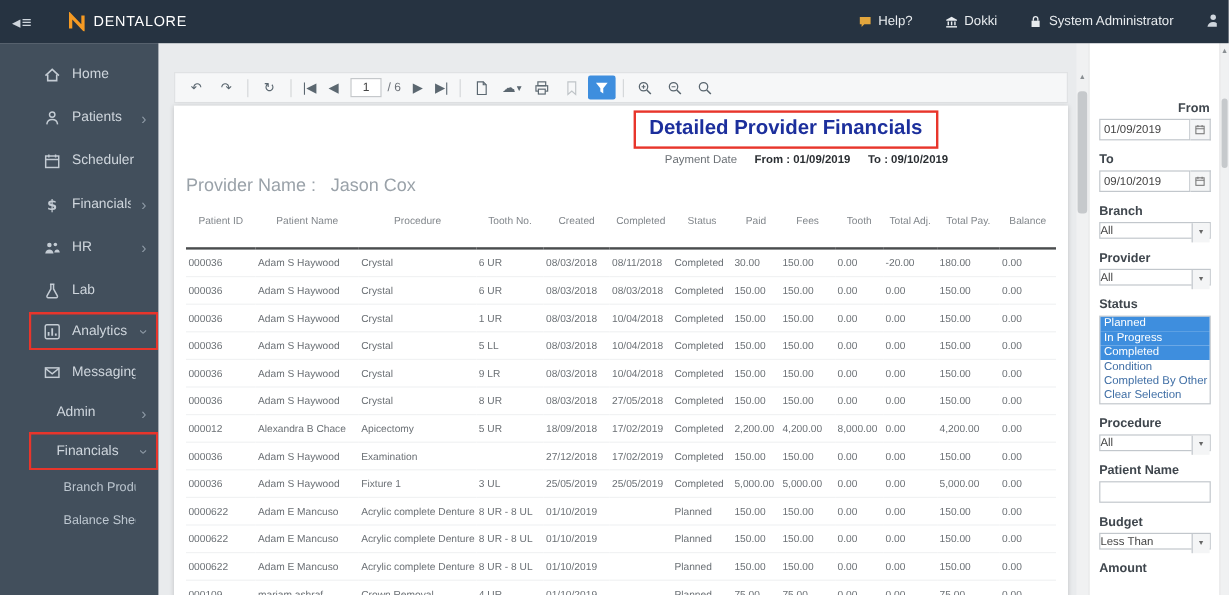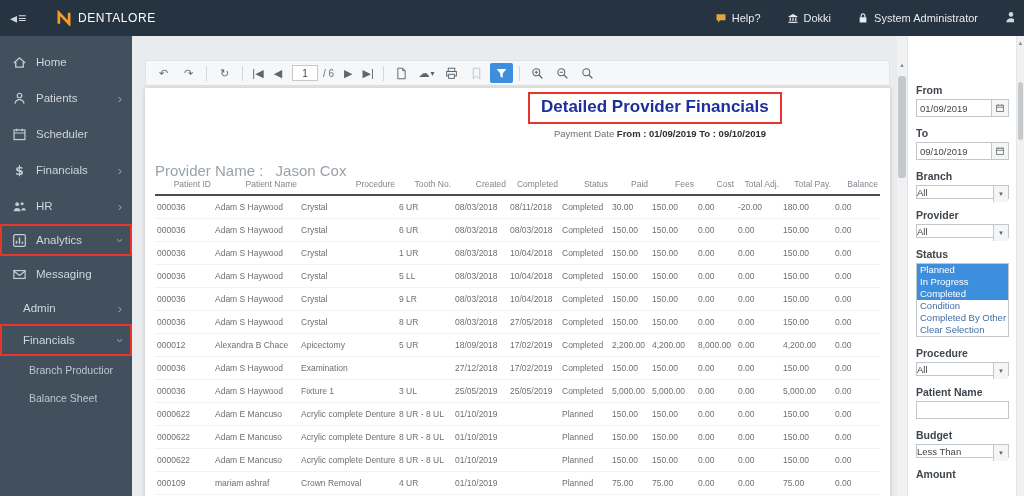--- a/index.html
+++ b/index.html
@@ -15,21 +15,21 @@
   .brand-name { font-size:12px; font-weight:normal; letter-spacing:.6px; color:#fff; }
   .tb-right { margin-left:auto; display:flex; align-items:center; gap:26px; font-size:11px; color:#e8ecef; }
   .tb-item { display:flex; align-items:flex-start; gap:5px; cursor:pointer; white-space:nowrap; }
   .tb-item svg { width:12px; height:12px; }
   .chat-ic { color:#e2a63d; }
   .tb-edge { width:10px; overflow:hidden; }
   .tb-edge svg { width:14px; height:14px; color:#cfd6dd; }
 
   
   .sidebar { position:absolute; left:0; top:36px; width:132px; height:460px; background:#424f5c; overflow:hidden; z-index:10; }
-  .sb-items { padding-top:8px; }
+  .sb-items { padding-top:8px;margin-left:24px; }
   .sb-item { display:flex; align-items:center; height:36px; padding:0 10px 0 12px; gap:9px;
              color:#cfd6dd; font-size:11.5px; cursor:pointer; }
   .sb-item.short { height:32px; }
   .sb-item.sub { height:28px; padding-left:18px; font-size:10.5px; color:#bdc7d0; }
   .sb-icon { width:15px; height:15px; display:inline-flex; flex:0 0 15px; color:#c4ccd4; }
   .sb-icon svg { width:15px; height:15px; }
   .sb-icon.empty { flex:0 0 2px; width:2px; }
   .sb-label { white-space:nowrap; overflow:hidden; }
   .sb-chev { margin-left:auto; color:#8d99a5; font-size:13px; line-height:1; display:inline-block; }
   .sb-chev.down { transform:rotate(90deg); }
@@ -50,45 +50,45 @@
   .page-input { width:26px; height:16px; border:1px solid #c5c8cb; font-size:10px; text-align:center; color:#444; margin:0 3px; }
   .page-count { font-size:10px; color:#6b7077; margin-right:3px; }
   .caret { font-size:8px; margin-left:1px; }
 
   
   .report-page { position:absolute; left:13px; top:52px; width:745px; height:468px; background:#fff;
                  box-shadow:0 0 4px rgba(0,0,0,.18); overflow:hidden; }
   .report-title { position:absolute; left:383px; top:4px; font-size:17px; font-weight:bold; color:#1c2f9c;
                   border:2px solid #e8352b; padding:3px 11px 5px; white-space:nowrap; }
   .payment-line { position:absolute; left:409px; top:40px; font-size:9.5px; color:#6a6f74; white-space:nowrap; }
-  .payment-line b { color:#2b2f33; }
-  .provider-line { position:absolute; left:10px; top:74px; font-size:15px; color:#9aa2a9; white-space:nowrap; }
+  .payment-line b { color:#2b2f33; margin-left:12px; }
+  .provider-line { position:absolute; left:10px; top:58px; font-size:15px; color:#9aa2a9; white-space:nowrap; }
   .provider-line .pv { margin-left:8px; }
 
   table.rep { position:absolute; left:10px; top:88px; width:725px; border-collapse:collapse; table-layout:fixed;
               font-size:8.5px; color:#6b7075; }
-  table.rep th { font-weight:normal; color:#82878c; text-align:right; padding:3px 2px 5px;
+  table.rep th { font-weight:normal; color:#82878c; text-align:center; padding:3px 2px 17px;
                  border-bottom:2px solid #4a4c4e; white-space:nowrap; overflow:hidden; }
   table.rep td { padding:6px 2px; border-bottom:1px solid #f1f2f3; white-space:nowrap; overflow:hidden; }
 
   
   .vscroll { position:absolute; top:36px; bottom:0; background:#f0f1f2; z-index:5; }
   .vscroll.main-sb { left:897px; width:10px; }
   .vscroll.panel-sb { left:1016px; width:8px; border-left:1px solid #e6e6e6; }
   .vscroll .arrow { position:absolute; top:26px; left:0; width:100%; text-align:center; font-size:6px; color:#8a8f93; }
   .panel-sb .arrow { top:4px; }
   .vscroll .thumb { position:absolute; left:1px; right:1px; background:#c6c9cc; border-radius:3px; }
   .main-sb .thumb { top:40px; height:102px; }
   .panel-sb .thumb { top:46px; height:58px; }
 
   
   .panel { position:absolute; left:907px; top:36px; width:109px; height:460px; background:#fff;
            border-left:1px solid #e3e4e5; padding:48px 8px 0; font-size:10.5px; z-index:6; }
   .f-label { font-weight:bold; color:#3f464d; font-size:10.5px; margin:10px 0 3px; }
-  .f-label.first { margin-top:0; }
+  .f-label.first { margin-top:0;text-align:right; }
   .f-row { display:flex; width:93px; }
   .f-input { flex:1; min-width:0; height:18px; border:1px solid #c2c7cc; font-size:9.5px; padding:0 3px; color:#444;
              font-family:"Liberation Sans",sans-serif; }
   .f-calbtn { width:17px; height:18px; border:1px solid #c2c7cc; border-left:none; background:#f4f5f6;
               display:flex; align-items:center; justify-content:center; color:#777; cursor:pointer; }
   .f-calbtn svg { width:10px; height:10px; }
   .f-select { width:93px; height:14px; border:1px solid #c2c7cc; display:flex; align-items:center;
               position:relative; padding-left:0; font-size:9.5px; color:#444; cursor:pointer; background:#fff; }
   .f-select .arr { position:absolute; right:0; top:0; width:15px; height:16px; background:#f4f5f6;
                    border-left:1px solid #c2c7cc; display:flex; align-items:center; justify-content:center;
@@ -188,20 +188,29 @@
     <span class="sb-icon">
           <svg viewBox="0 0 16 16">
             <circle cx="5.5" cy="5.5" r="2" fill="currentColor"></circle>
             <circle cx="10.8" cy="5" r="1.6" fill="currentColor"></circle>
             <path d="M1.8 13c.3-2.4 1.8-3.5 3.7-3.5S8.9 10.6 9.2 13z" fill="currentColor"></path>
             <path d="M9.8 12.2c.4-1.8 1.4-2.8 2.8-2.6 1.1.1 1.9 1 2.2 2.6z" fill="currentColor"></path>
           </svg>
         </span>
     <span class="sb-label">HR</span>
     <span class="sb-chev">›</span>
+  </div>
+      <div class="sb-item">
+    <span class="sb-icon">
+          <svg viewBox="0 0 16 16">
+            <path d="M6 2h4M6.8 2v4.2L3.4 12.4A1.1 1.1 0 0 0 4.4 14h7.2a1.1 1.1 0 0 0 1-1.6L9.2 6.2V2" fill="none" stroke="currentColor" stroke-width="1.3"></path>
+          </svg>
+        </span>
+    <span class="sb-label">Lab</span>
+    <span class="sb-chev"></span>
   </div>
       <div class="sb-item short annotated">
     <span class="sb-icon">
           <svg viewBox="0 0 16 16">
             <rect x="1.8" y="1.8" width="12.4" height="12.4" rx="1.5" fill="none" stroke="currentColor" stroke-width="1.3"></rect>
             <path d="M4.8 11.5V8.2M8 11.5V4.8M11.2 11.5V9.4" stroke="currentColor" stroke-width="1.6" fill="none"></path>
           </svg>
         </span>
     <span class="sb-label">Analytics</span>
     <span class="sb-chev down">›</span>
@@ -351,21 +360,21 @@
           <tr>
             <th>Patient ID</th>
             <th>Patient Name</th>
             <th>Procedure</th>
             <th>Tooth No.</th>
             <th>Created</th>
             <th>Completed</th>
             <th>Status</th>
             <th>Paid</th>
             <th>Fees</th>
-            <th>Cost</th>
+            <th>Tooth</th>
             <th>Total Adj.</th>
             <th>Total Pay.</th>
             <th>Balance</th>
           </tr>
         </thead>
       <tbody>
           <tr>
             <td>000036</td>
             <td>Adam S Haywood</td>
             <td>Crystal</td>

